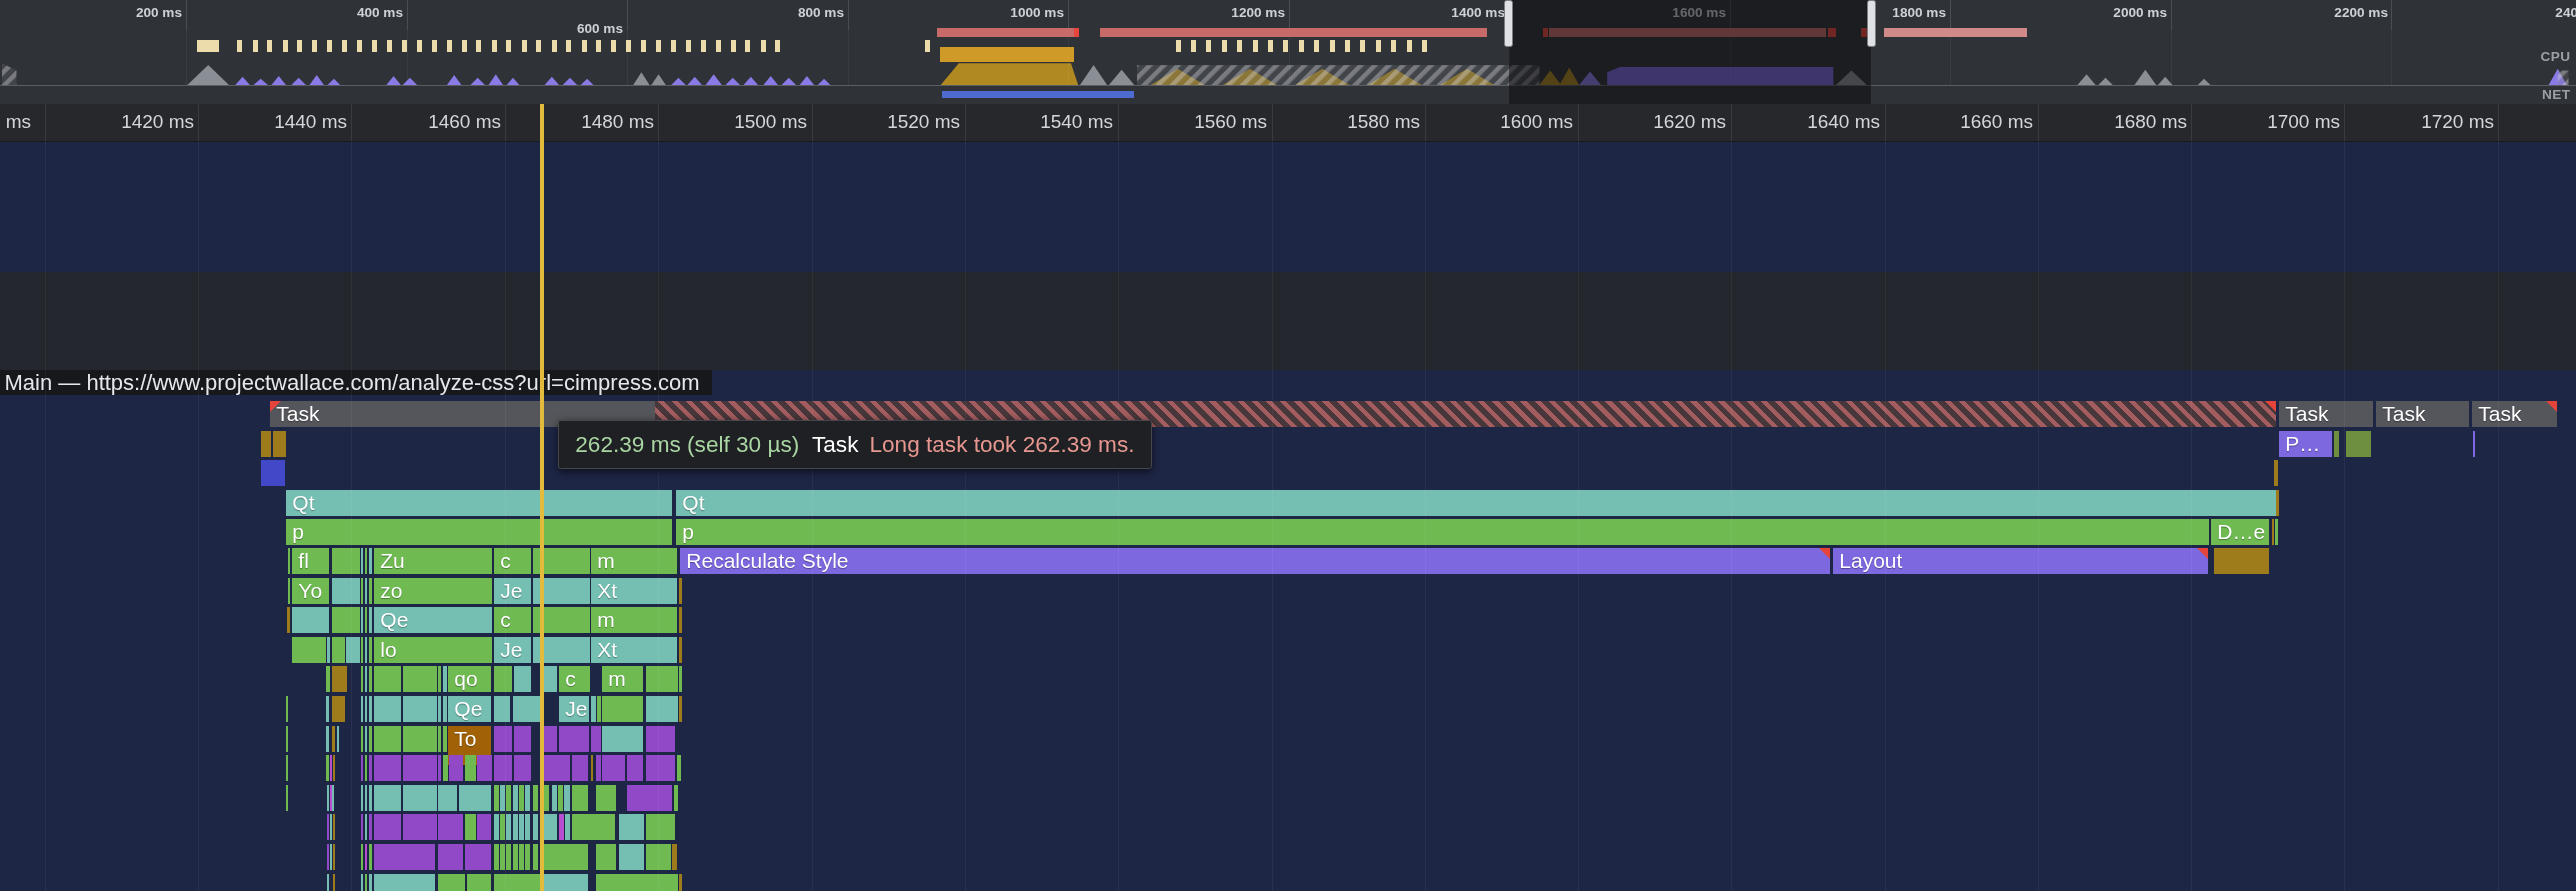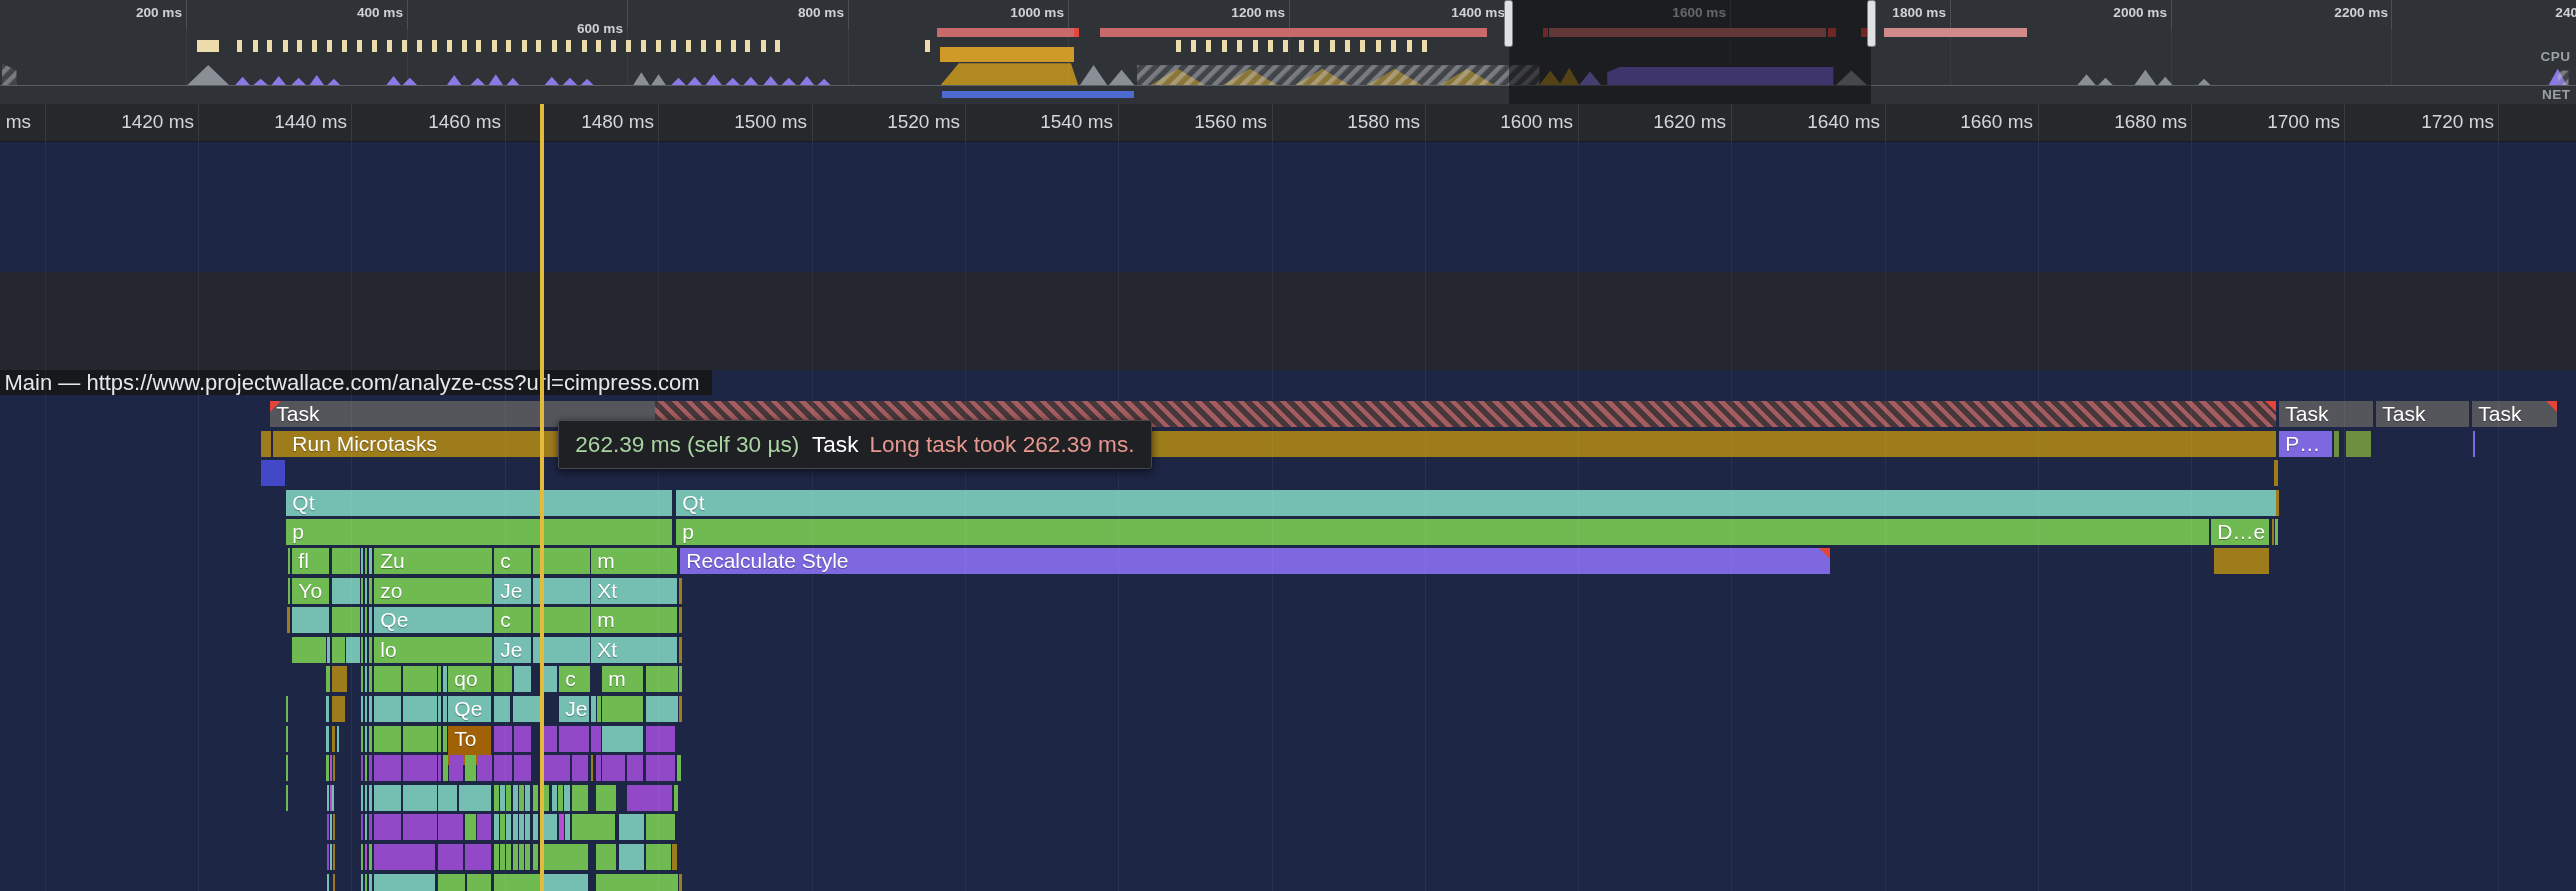--- a/index.html
+++ b/index.html
@@ -266,23 +266,20 @@
       </div>
       <div class="bar" style="left: 2376px; top: 31px; width: 93px; height: 26px; background: rgb(85, 86, 91);">
         <span>Task</span>
       </div>
       <div class="bar" style="left: 2472px; top: 31px; width: 85px; height: 26px; background: rgb(85, 86, 91);">
         <span>Task</span>
         <div class="ctr" style="right: 0px; top: 0px; border-width: 0px 11px 11px 0px; border-color: transparent rgb(229, 68, 59) transparent transparent;"></div>
       </div>
       <div class="bar" style="left: 261px; top: 61px; width: 10px; height: 26px; background: rgb(158, 124, 27);"></div>
       <div class="bar" style="left: 273px; top: 61px; width: 12.7px; height: 26px; background: rgb(158, 124, 27);"></div>
-      <div class="bar" style="left: 286px; top: 61px; width: 1990px; height: 26px; background: rgb(158, 124, 27);">
-        <span>Run Microtasks</span>
-      </div>
       <div class="bar" style="left: 2279px; top: 61px; width: 53px; height: 26px; background: rgb(125, 104, 224);">
         <span>P…</span>
       </div>
       <div class="bar" style="left: 2334px; top: 61px; width: 4.5px; height: 26px; background: rgb(110, 143, 63);"></div>
       <div class="bar" style="left: 2346px; top: 61px; width: 25px; height: 26px; background: rgb(110, 143, 63);"></div>
       <div class="bar" style="left: 2473px; top: 61px; width: 1.8px; height: 26px; background: rgb(125, 104, 224);"></div>
       <div class="bar" style="left: 261px; top: 90px; width: 23.5px; height: 26px; background: rgb(67, 72, 200);"></div>
       <div class="bar" style="left: 2274px; top: 90px; width: 3.6px; height: 26px; background: rgb(158, 124, 27);"></div>
       <div class="bar" style="left: 286px; top: 120px; width: 386px; height: 26px; background: rgb(116, 191, 178);">
         <span>Qt</span>
@@ -315,20 +312,24 @@
       </div>
       <div class="bar" style="left: 494px; top: 178px; width: 37px; height: 26px; background: rgb(111, 187, 82);">
         <span>c</span>
       </div>
       <div class="bar" style="left: 533px; top: 178px; width: 57px; height: 26px; background: rgb(111, 187, 82);"></div>
       <div class="bar" style="left: 591px; top: 178px; width: 86px; height: 26px; background: rgb(111, 187, 82);">
         <span>m</span>
       </div>
       <div class="bar" style="left: 680px; top: 178px; width: 1150px; height: 26px; background: rgb(125, 104, 224);">
         <span>Recalculate Style</span>
+        <div class="ctr" style="right: 0px; top: 0px; border-width: 0px 11px 11px 0px; border-color: transparent rgb(229, 68, 59) transparent transparent;"></div>
+      </div>
+      <div class="bar" style="left: 1833px; top: 178px; width: 375px; height: 26px; background: rgb(125, 104, 224);">
+        <span>Layout</span>
         <div class="ctr" style="right: 0px; top: 0px; border-width: 0px 11px 11px 0px; border-color: transparent rgb(229, 68, 59) transparent transparent;"></div>
       </div>
       <div class="bar" style="left: 2214px; top: 178px; width: 55px; height: 26px; background: rgb(158, 124, 27);"></div>
       <div class="bar" style="left: 288px; top: 208px; width: 1.8px; height: 26px; background: rgb(111, 187, 82);"></div>
       <div class="bar" style="left: 292px; top: 208px; width: 37px; height: 26px; background: rgb(111, 187, 82);">
         <span>Yo</span>
       </div>
       <div class="bar" style="left: 332px; top: 208px; width: 28px; height: 26px; background: rgb(116, 191, 178);"></div>
       <div class="bar" style="left: 361px; top: 208px; width: 1.8px; height: 26px; background: rgb(111, 187, 82);"></div>
       <div class="bar" style="left: 365px; top: 208px; width: 1.8px; height: 26px; background: rgb(116, 191, 178);"></div>

